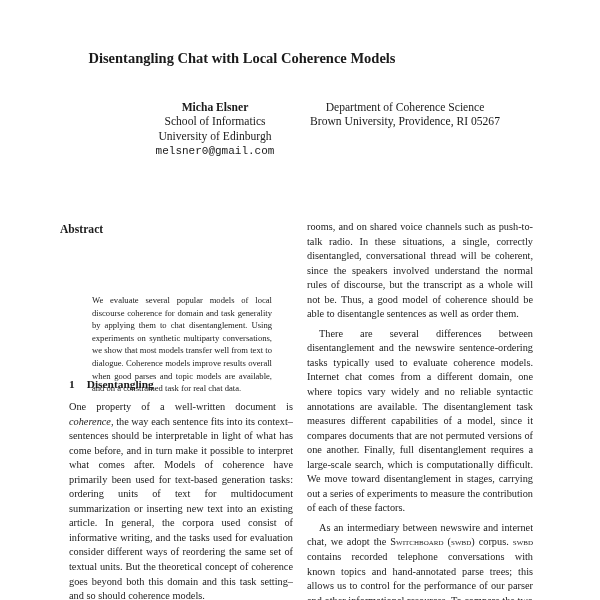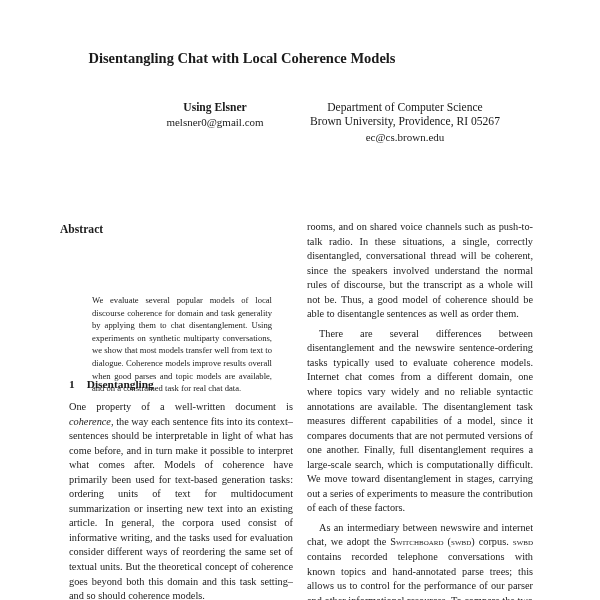--- a/index.html
+++ b/index.html
@@ -1,48 +1,49 @@
 <!DOCTYPE html>
 <html><head>
 <meta charset="utf-8">
 <style>
   html, body { margin:0; padding:0; background:#ffffff; }
   body { width:600px; height:600px; overflow:hidden; position:relative; font-family:"Liberation Serif", serif; color:#1a1a1a; }
   .title { position:absolute; top:50px; left:0; width:484px; text-align:center; font-weight:bold; font-size:14.5px; }
   .author { position:absolute; top:101px; text-align:center; font-size:11.6px; line-height:14.3px; }
   .author .name { font-weight:bold; }
-  .author .mail { font-family:Liberation Serif, serif; font-size:11px; }
+  .author .mail { font-family:Liberation Mono, monospace; font-size:11px; }
   #a1 { left:115px; width:200px; }
   #a2 { left:300px; width:210px; }
   .col { position:absolute; font-size:10.3px; line-height:14.55px; text-align:justify; }
   .col p { margin:0; }
   .abstract-h { position:absolute; top:223px; left:60px; width:245px; font-weight:bold; font-size:11.6px; }
   .abstract { top:249px; left:92px; width:180px; font-size:8.6px; line-height:12.6px;margin-top:45px; }
   .sec-h { position:absolute; top:378px; left:69px; font-weight:bold; font-size:11.4px; }
   .sec-h span.num { margin-right:12px; }
   .left { top:400px; left:69px; width:224px; }
   .right { top:220px; left:307px; width:226px; }
   .indent { text-indent:12px; }
   .sc { font-variant:small-caps; }
   .spacer { height:5px; }
 </style>
 </head>
 <body>
 
 <div class="title">Disentangling Chat with Local Coherence Models</div>
 
 <div class="author" id="a1">
-  <div class="name">Using Elsner</div>
+  <div class="name">Micha Elsner</div>
+  <div>School of Informatics</div>
+  <div>University of Edinburgh</div>
   <div class="mail">melsner0@gmail.com</div>
 </div>
 
 <div class="author" id="a2">
-  <div>Department of Computer Science</div>
+  <div>Department of Coherence Science</div>
   <div>Brown University, Providence, RI 05267</div>
-  <div class="mail">ec@cs.brown.edu</div>
 </div>
 
 <div class="abstract-h">Abstract</div>
 <div class="col abstract">
   <p>We evaluate several popular models of local discourse coherence for domain and task generality by applying them to chat disentanglement. Using experiments on synthetic multiparty conversations, we show that most models transfer well from text to dialogue. Coherence models improve results overall when good parses and topic models are available, and on a constrained task for real chat data.</p>
 </div>
 
 <div class="sec-h">
   <span class="num">1</span><span>Disentangling</span>
 </div>

